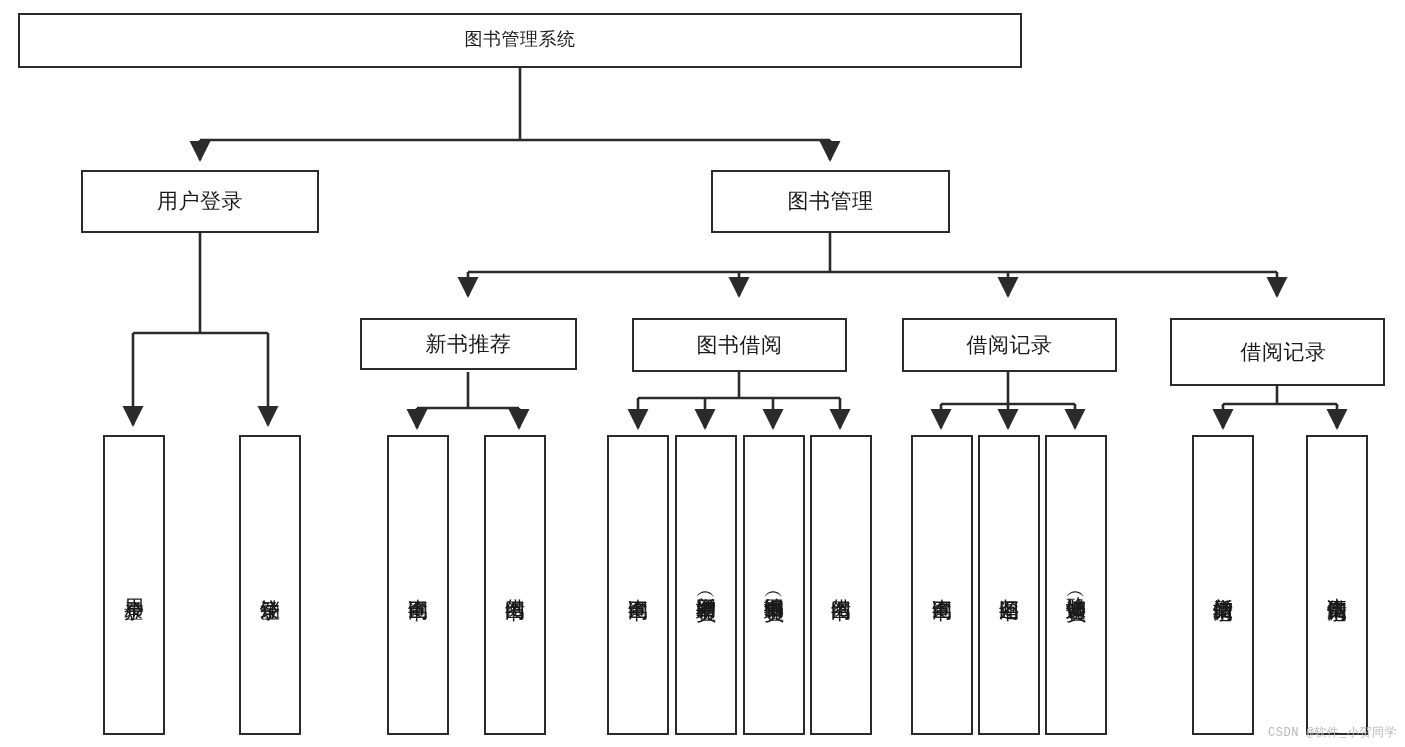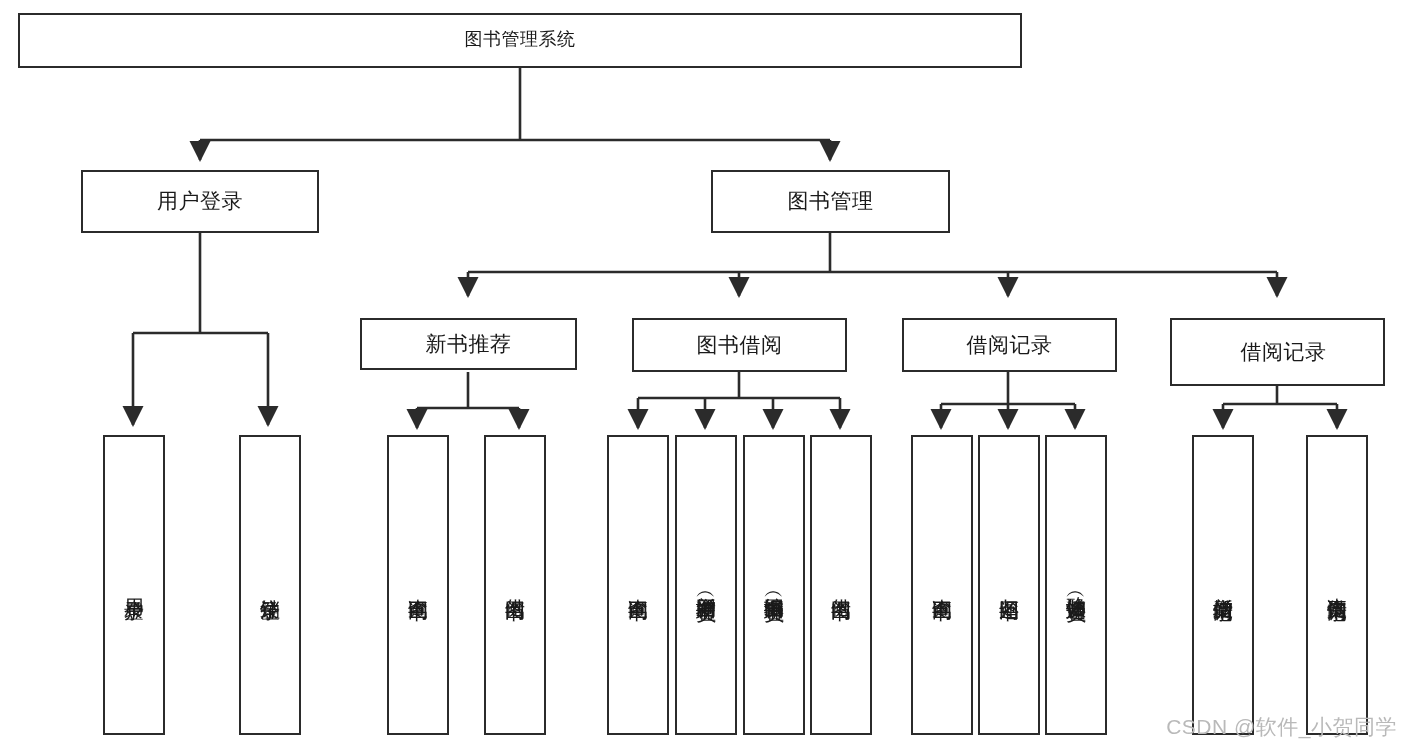--- a/index.html
+++ b/index.html
@@ -52,25 +52,25 @@
     text-orientation: upright;
     font-size: 20px;
     line-height: 1.34;
     letter-spacing: 1px;
     white-space: nowrap;
   }
   .watermark {
     position: absolute;
     right: 8px;
     bottom: 6px;
-    font-size: 21px;
+    font-size: 12px;
     color: #b9b9b9;
     letter-spacing: 0.5px;
     white-space: nowrap;
-    font-family: Liberation Sans, sans-serif;
+    font-family: Liberation Mono, monospace;
   }
 </style>
 </head>
 <body>
 
 <div id="canvas">
 
   <svg id="wires" viewBox="0 0 1405 747">
     <defs>
       <marker id="arrow" viewBox="0 0 12 12" refX="10" refY="6" markerWidth="9" markerHeight="9" orient="auto-start-reverse">

